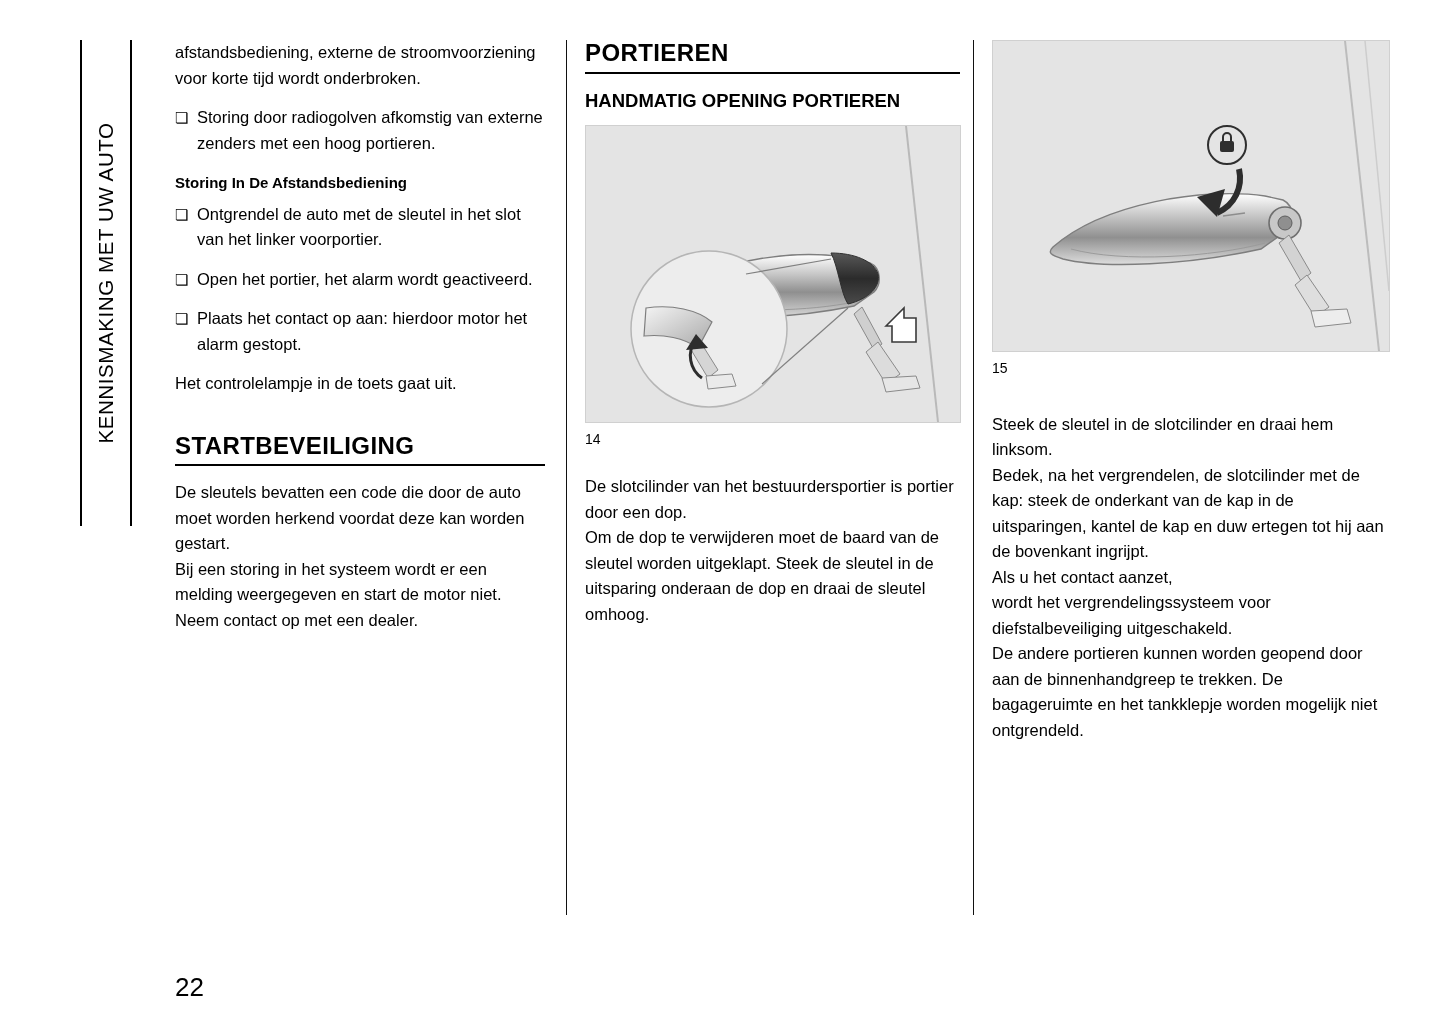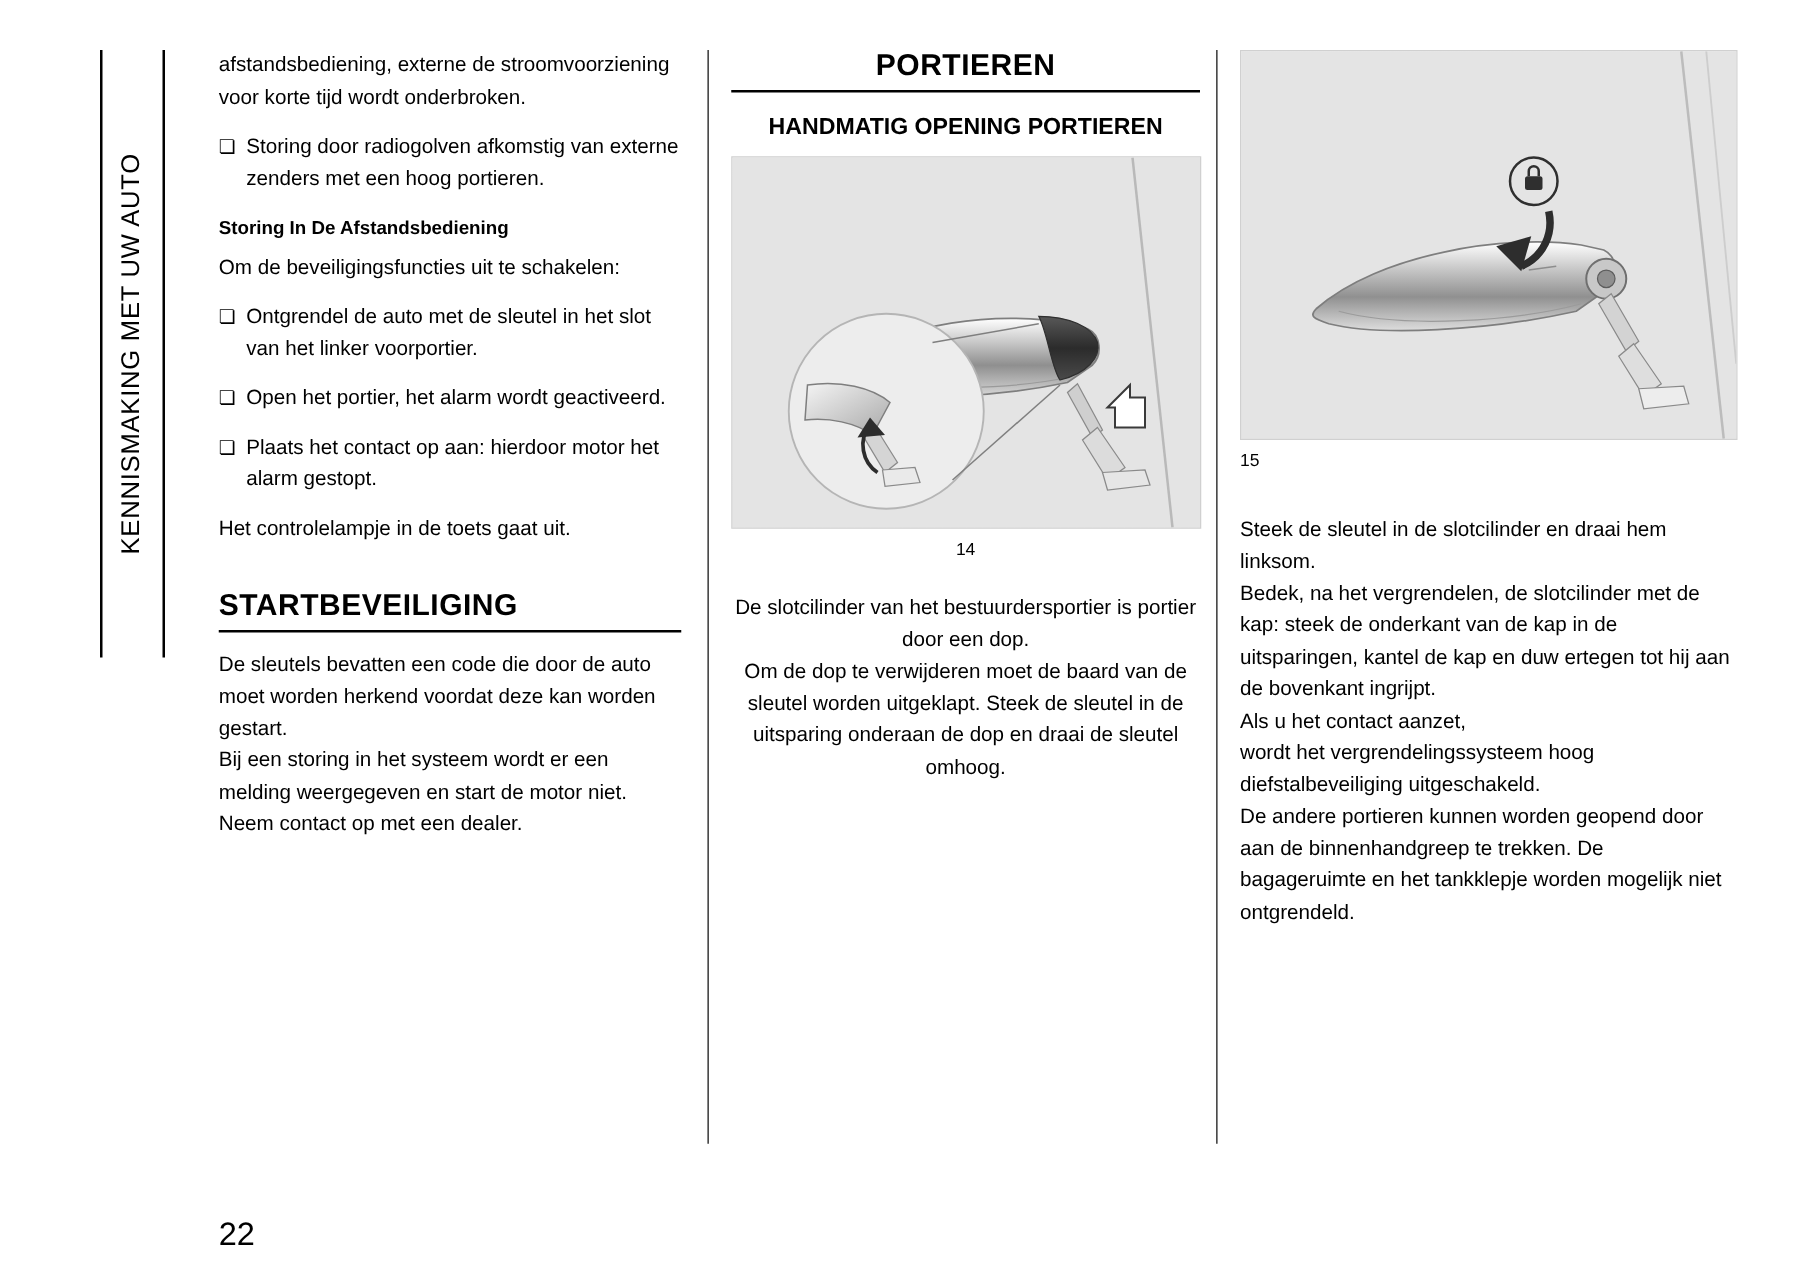--- a/index.html
+++ b/index.html
@@ -44,21 +44,21 @@
   }
 
   
   .col {
     position: absolute;
     top: 40px;
     font-size: 16.5px;
     line-height: 25.5px;
   }
   .col1 { left: 175px; width: 370px; }
-  .col2 { left: 585px; width: 375px; text-align: center; }
+  .col2 { left: 585px; width: 375px; }
   .col3 { left: 992px; width: 396px; }
 
   .col-divider {
     position: absolute;
     top: 40px;
     width: 0;
     border-left: 1px solid #111;
     height: 875px;
   }
   #divider-1 { left: 566px; }
@@ -150,21 +150,20 @@
 
     <p class="para">afstandsbediening, externe de stroomvoorziening voor korte tijd wordt onderbroken.</p>
 
     <div class="bullet">
       <span class="glyph">❏</span>
       <span class="btxt">Storing door radiogolven afkomstig van externe zenders met een hoog portieren.</span>
     </div>
 
     <p class="sub-head">Storing In De Afstandsbediening</p>
 
-    <p class="para">Om de beveiligingsfuncties uit te schakelen:</p>
 
     <div class="bullet">
       <span class="glyph">❏</span>
       <span class="btxt">Ontgrendel de auto met de sleutel in het slot van het linker voorportier.</span>
     </div>
 
     <div class="bullet">
       <span class="glyph">❏</span>
       <span class="btxt">Open het portier, het alarm wordt geactiveerd.</span>
     </div>
@@ -287,21 +286,21 @@
         <path d="M246 128 C250 146 242 164 224 172" fill="none" stroke="#2d2d2d" stroke-width="6"></path>
         <path d="M232 148 L224 176 L204 156 Z" fill="#2d2d2d"></path>
       </svg>
     </div>
     <div class="fig-caption">15</div>
 
     <div style="margin-top:30px;">
       <p class="para-tight">Steek de sleutel in de slotcilinder en draai hem linksom.</p>
       <p class="para-tight">Bedek, na het vergrendelen, de slotcilinder met de kap: steek de onderkant van de kap in de uitsparingen, kantel de kap en duw ertegen tot hij aan de bovenkant ingrijpt.</p>
       <p class="para-tight">Als u het contact aanzet,</p>
-      <p class="para-tight">wordt het vergrendelingssysteem hoog diefstalbeveiliging uitgeschakeld.</p>
+      <p class="para-tight">wordt het vergrendelingssysteem voor diefstalbeveiliging uitgeschakeld.</p>
       <p class="para-tight">De andere portieren kunnen worden geopend door aan de binnenhandgreep te trekken. De bagageruimte en het tankklepje worden mogelijk niet ontgrendeld.</p>
     </div>
 
   </div>
 
   <div class="page-number">22</div>
 
 </div>
 
 </body></html>

